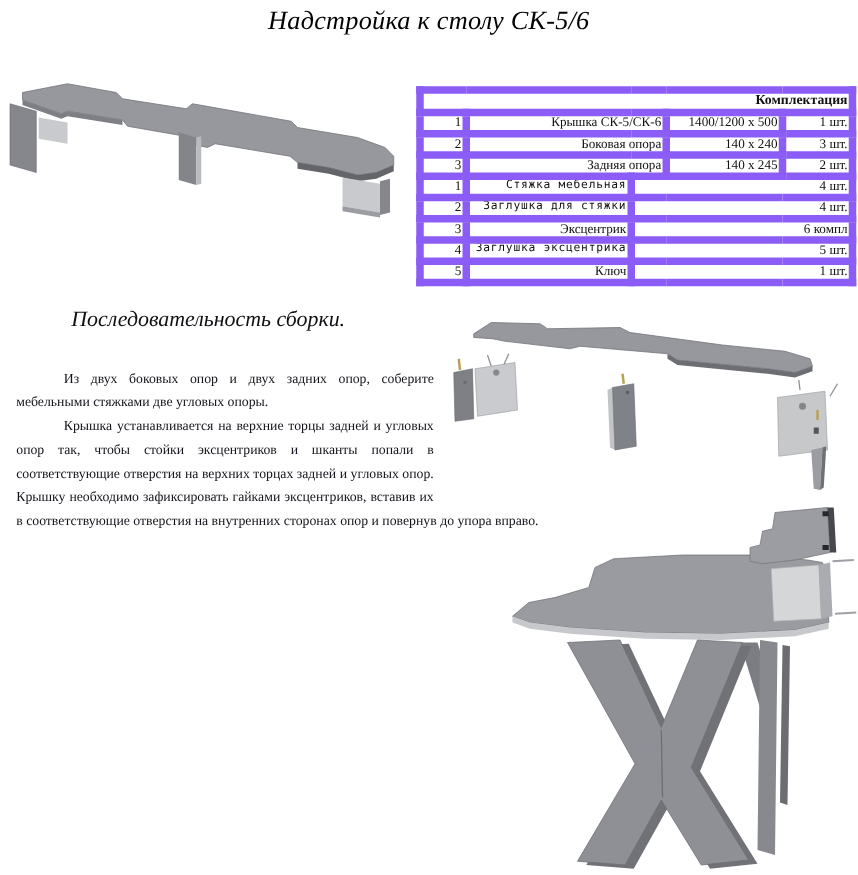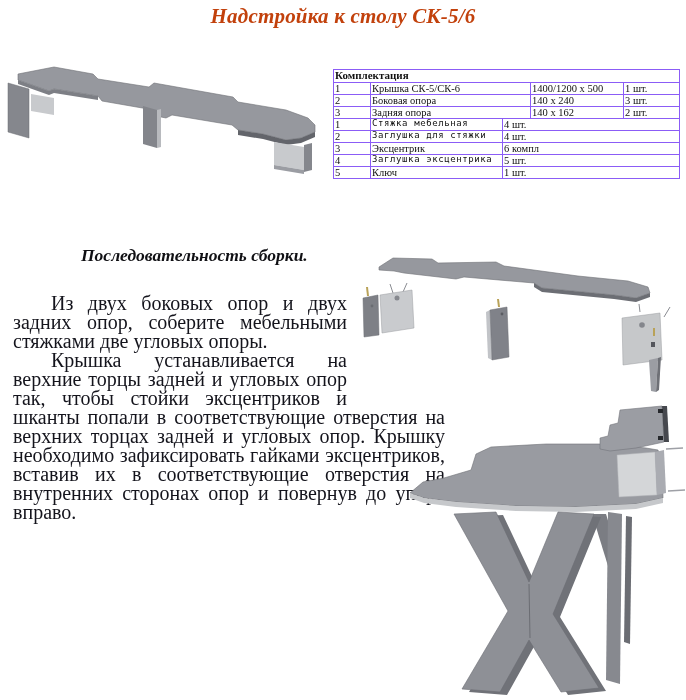--- a/index.html
+++ b/index.html
@@ -4,47 +4,47 @@
 <style>
   html,body{margin:0;padding:0;}
   body{
     width:686px;height:700px;background:#ffffff;overflow:hidden;
     font-family:"Liberation Serif",serif;color:#17171b;
   }
   .page{position:relative;width:686px;height:700px;background:#fff;}
 
   .title{
     position:absolute;top:3px;left:0;width:100%;text-align:center;
-    font-weight:bold;font-style:italic;font-size:21px;line-height:1.25;
-    letter-spacing:.2px;color:#c2410c;
+    font-weight:normal;font-style:italic;font-size:21px;line-height:1.25;
+    letter-spacing:.2px;color:#000000;
   }
 
   
   .parts-table{
     position:absolute;left:333px;top:69px;width:346px;
     border-collapse:collapse;table-layout:fixed;
   }
   .parts-table td{
-    border:1px solid #8b5cf6;text-align:left;vertical-align:middle;
+    border:6px solid #8b5cf6;text-align:right;vertical-align:middle;
     font-size:10.5px;line-height:1.05;height:11px;padding:0 1px;
     overflow:hidden;white-space:nowrap;color:#111;
   }
   .parts-table td.sec{font-weight:bold;font-size:11px;}
   .parts-table td.mono{
     font-family:"DejaVu Sans Mono",monospace;font-size:9px;letter-spacing:.6px;
   }
 
   .heading{
     position:absolute;left:57px;top:245px;
-    font-weight:bold;font-style:italic;font-size:17.5px;color:#101014;margin-left:24px;
+    font-weight:normal;font-style:italic;font-size:17.5px;color:#101014;
   }
 
   .bodytext{
     position:absolute;left:13px;top:294px;width:432px;
-    font-size:20px;line-height:19px;text-align:justify;color:#14141c;
+    font-size:11px;line-height:19px;text-align:justify;color:#14141c;
   }
   .bodytext p{margin:0;text-indent:38px;}
   .flow-spacer{float:right;width:98px;height:99px;}
 
   .illo{position:absolute;}
   .illo svg{display:block;}
 </style>
 </head>
 <body>
 
@@ -95,21 +95,21 @@
       </tr>
       <tr>
         <td>2</td>
         <td colspan="2">Боковая опора</td>
         <td>140 x 240</td>
         <td>3 шт.</td>
       </tr>
       <tr>
         <td>3</td>
         <td colspan="2">Задняя опора</td>
-        <td>140 x 162</td>
+        <td>140 x 245</td>
         <td>2 шт.</td>
       </tr>
       <tr>
         <td>1</td>
         <td class="mono">Стяжка мебельная</td>
         <td colspan="3">4 шт.</td>
       </tr>
       <tr>
         <td>2</td>
         <td class="mono">Заглушка для стяжки</td>

